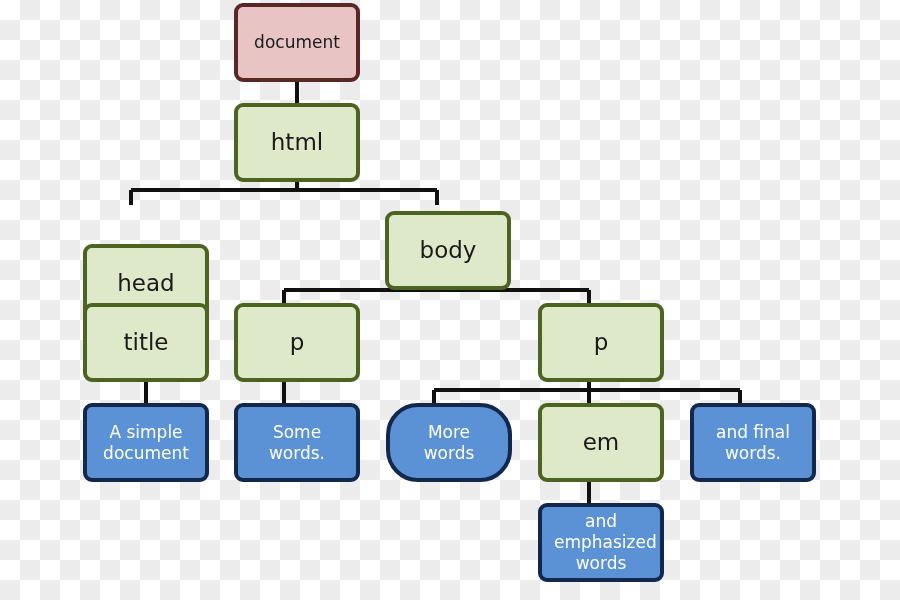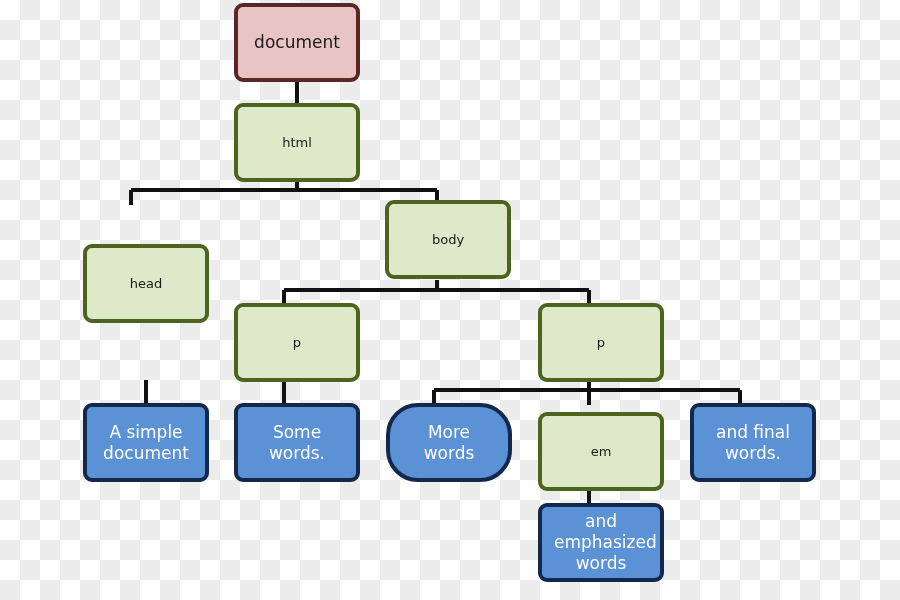--- a/index.html
+++ b/index.html
@@ -48,21 +48,21 @@
   .node-root {
     background: #e9c4c4;
     border-color: #5b2626;
     color: #1a1a1a;
     font-size: 17px;
   }
   .node-element {
     background: #dde9c8;
     border-color: #4c6420;
     color: #1a1a1a;
-    font-size: 13px;
+    font-size: 23px;
   }
   .node-text {
     background: #5b92d6;
     border-color: #12294d;
     color: #ffffff;
     font-size: 17px;
   }
 </style>
 </head>
 <body>
@@ -105,24 +105,27 @@
   </div>
 
   <div class="node node-element" style="left:234px; top:103px;">
     <span class="label">html</span>
   </div>
 
   <div class="node node-element" style="left:83px; top:203px;margin-top:41px;">
     <span class="label">head</span>
   </div>
 
-  <div class="node node-element" style="left:385px; top:200px;">
+  <div class="node node-element" style="left:385px; top:211px;">
     <span class="label">body</span>
   </div>
 
+  <div class="node node-element" style="left:83px; top:303px;">
+    <span class="label">title</span>
+  </div>
 
   <div class="node node-element" style="left:234px; top:303px;">
     <span class="label">p</span>
   </div>
 
   <div class="node node-element" style="left:538px; top:303px;">
     <span class="label">p</span>
   </div>
 
   <div class="node node-text" style="left:83px; top:403px;">
@@ -131,21 +134,21 @@
   </div>
 
   <div class="node node-text" style="left:234px; top:403px;">
     <span class="label">Some words.</span>
   </div>
 
   <div class="node node-text" style="left:386px; top:403px;border-radius:32px;">
     <span class="label">More words</span>
   </div>
 
-  <div class="node node-element" style="left:538px; top:412px;">
+  <div class="node node-element" style="left:538px; top:403px;">
     <span class="label">em</span>
   </div>
 
   <div class="node node-text" style="left:538px; top:503px;">
     <span class="label">and
 emphasized
 words</span>
   </div>
 
   <div class="node node-text" style="left:690px; top:403px;">

